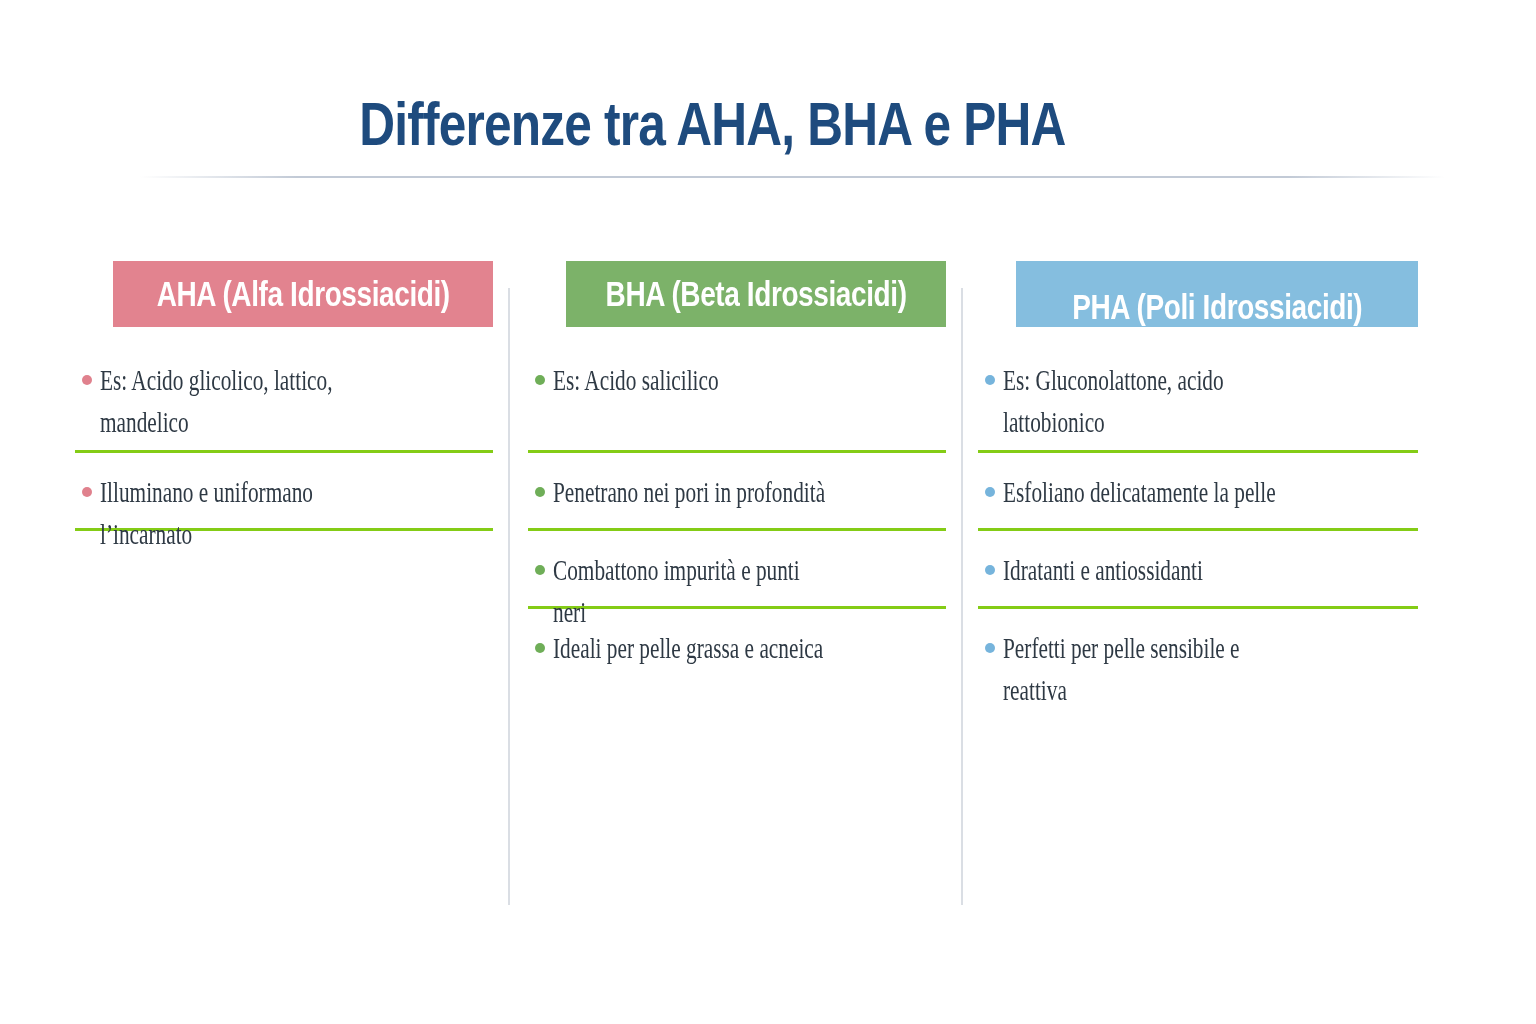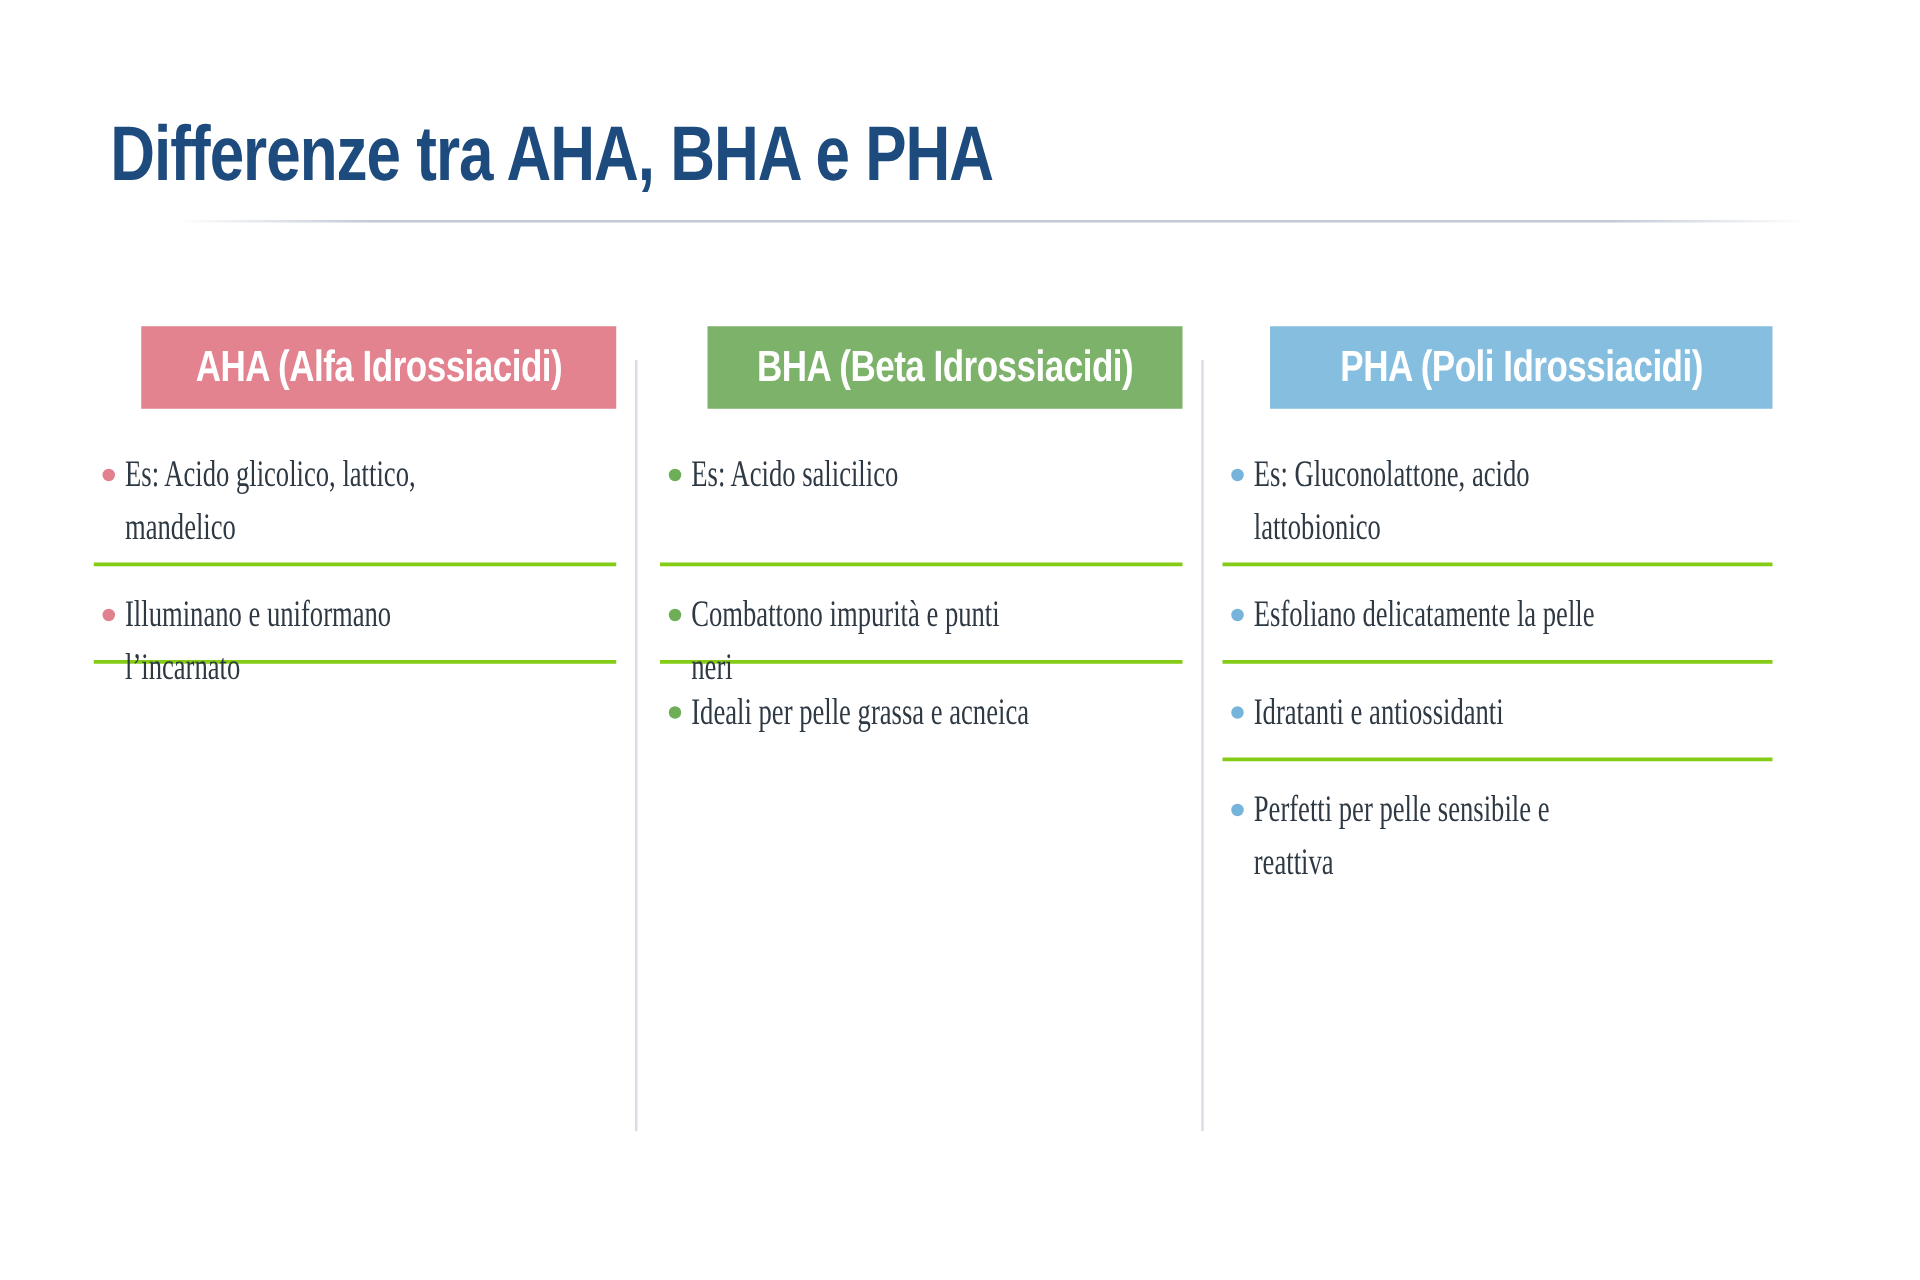--- a/index.html
+++ b/index.html
@@ -7,21 +7,21 @@
     position:relative;
     width:1536px; height:1024px;
     background:#ffffff;
     overflow:hidden;
     font-family:"Liberation Serif", serif;
   }
 
   
   .title-wrap {
     position:absolute; top:88px; left:0; width:1424px;
-    text-align:left;
+    text-align:center;
   }
   .title-text {
     display:inline-block;
     font-family:"Liberation Sans", sans-serif;
     font-weight:bold;
     font-size:62px;
     letter-spacing:-1px;
     color:#1e4b7e;
     transform:scaleX(0.80);
     transform-origin:center top;
@@ -123,30 +123,34 @@
   <div class="col col-bha">
     <div class="col-header" style="background: rgb(124, 178, 105);">
       <span class="col-header-text">BHA (Beta Idrossiacidi)</span>
     </div>
     <div class="row row-first row-divided">
       <span class="dot" style="background: rgb(111, 174, 88);"></span>
       <span class="bullet-text">Es: Acido salicilico</span>
     </div>
     <div class="row row-std row-divided">
       <span class="dot" style="background: rgb(111, 174, 88);"></span>
+      <span class="bullet-text">Penetrano nei pori in profondità</span>
+    </div>
+    <div class="row row-std row-divided">
+      <span class="dot" style="background: rgb(111, 174, 88);"></span>
       <span class="bullet-text">Combattono impurità e punti neri</span>
     </div>
     <div class="row row-std">
       <span class="dot" style="background: rgb(111, 174, 88);"></span>
       <span class="bullet-text">Ideali per pelle grassa e acneica</span>
     </div>
   </div>
 
   <div class="col col-pha">
-    <div class="col-header" style="background: rgb(133, 190, 223);">
+    <div class="col-header" style="background: rgb(133, 190, 223); align-items: flex-end;">
       <span class="col-header-text">PHA (Poli Idrossiacidi)</span>
     </div>
     <div class="row row-first row-divided">
       <span class="dot" style="background: rgb(118, 180, 220);"></span>
       <span class="bullet-text">Es: Gluconolattone, acido
 lattobionico</span>
     </div>
     <div class="row row-std row-divided">
       <span class="dot" style="background: rgb(118, 180, 220);"></span>
       <span class="bullet-text">Esfoliano delicatamente la pelle</span>

